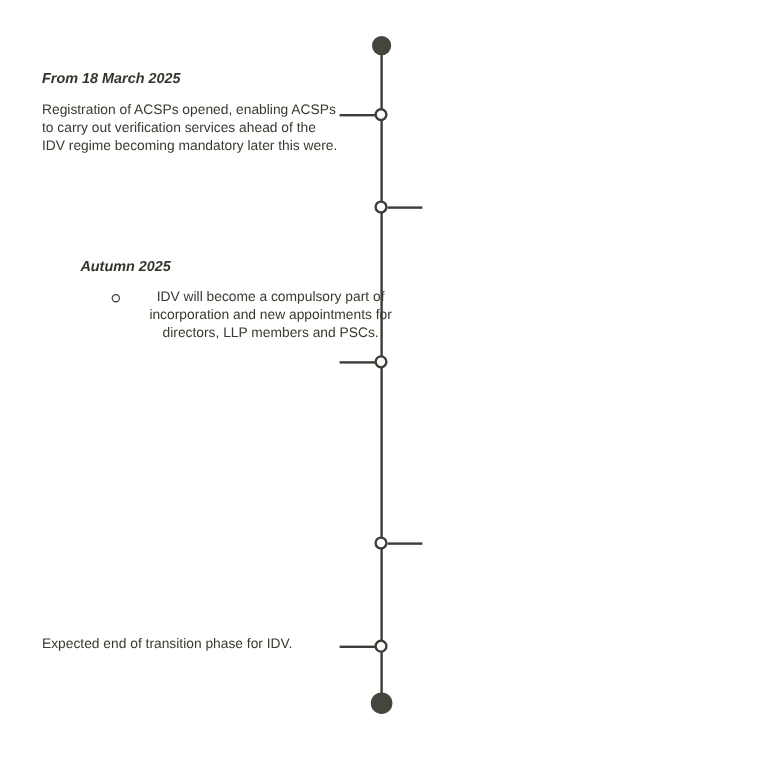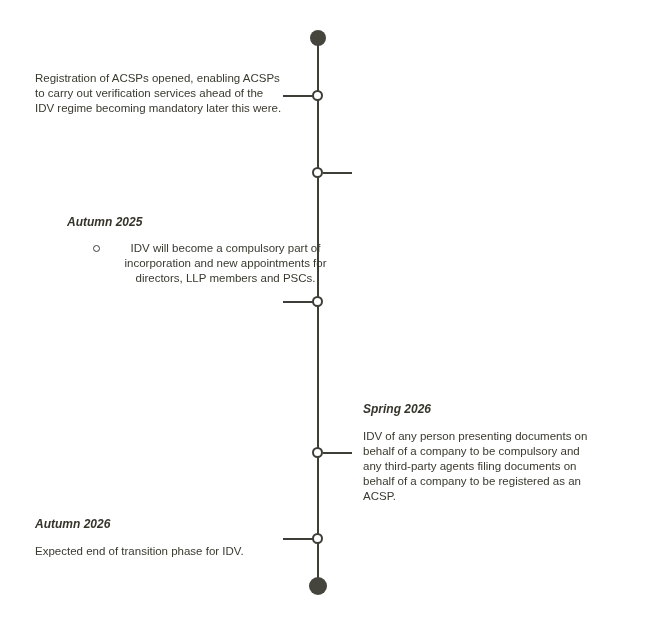--- a/index.html
+++ b/index.html
@@ -94,44 +94,38 @@
   <div class="node" style="top: 447px;"></div>
   <div class="node" style="top: 533px;"></div>
 
   <div class="connector" style="top: 95px;  left: 283px; width: 30px;"></div>
   <div class="connector" style="top: 172px; left: 323px; width: 29px;"></div>
   <div class="connector" style="top: 301px; left: 283px; width: 30px;"></div>
   <div class="connector" style="top: 452px; left: 323px; width: 29px;"></div>
   <div class="connector" style="top: 538px; left: 283px; width: 30px;"></div>
 
   <div class="event" style="left: 35px; top: 58px; width: 252px;">
+    <div class="date">From 18 March 2025</div>
     <div class="body">Registration of ACSPs opened, enabling ACSPs
 to carry out verification services ahead of the
 IDV regime becoming mandatory later this were.</div>
   </div>
 
   <div class="event" style="left: 363px; top: 145px; width: 280px;">
   </div>
 
   <div class="event" style="left: 35px; top: 215px; width: 275px; margin-left: 32px;">
     <div class="date">Autumn 2025</div>
     <ul class="bullets">
       <li>IDV will become a compulsory part of
 incorporation and new appointments for
 directors, LLP members and PSCs.</li>
     </ul>
   </div>
 
   <div class="event" style="left: 363px; top: 402px; width: 280px;">
-    <div class="date">Spring 2026</div>
-    <div class="body">IDV of any person presenting documents on
-behalf of a company to be compulsory and
-any third-party agents filing documents on
-behalf of a company to be registered as an
-ACSP.</div>
   </div>
 
   <div class="event" style="left: 35px; top: 517px; width: 280px;">
-    <div class="date">Autumn 2026</div>
     <div class="body">Expected end of transition phase for IDV.</div>
   </div>
 
 </div>
 
 </body></html>

